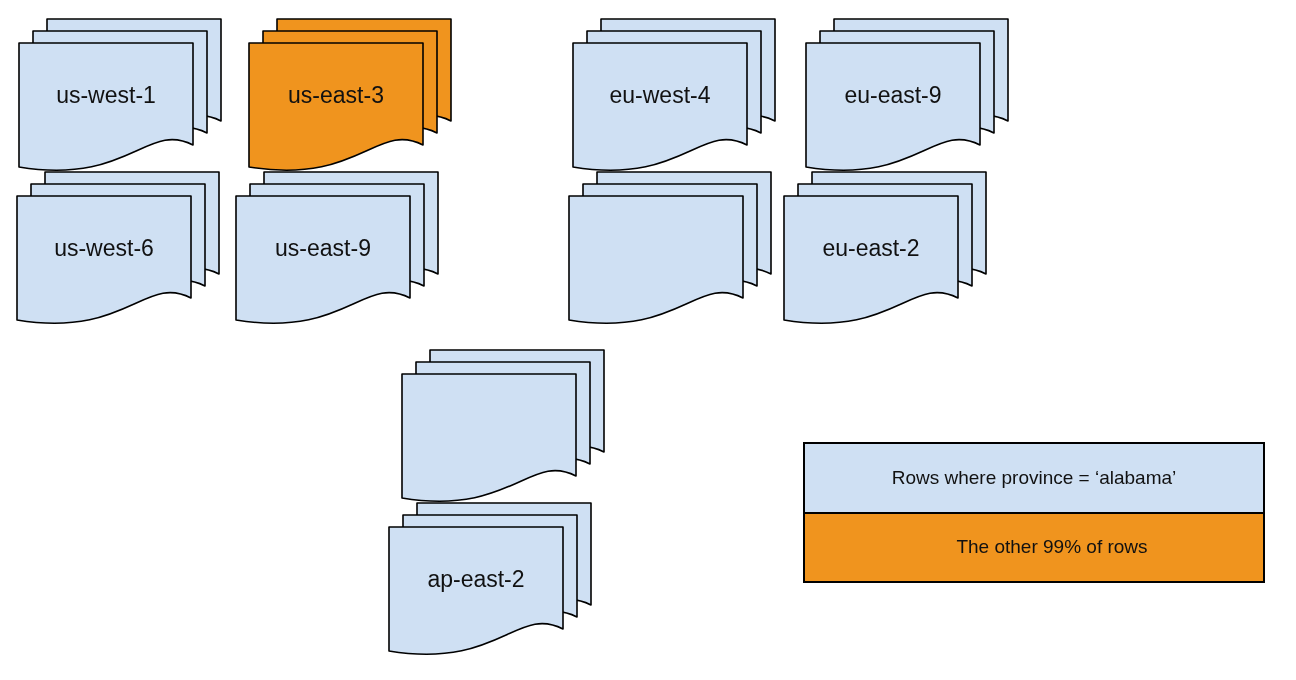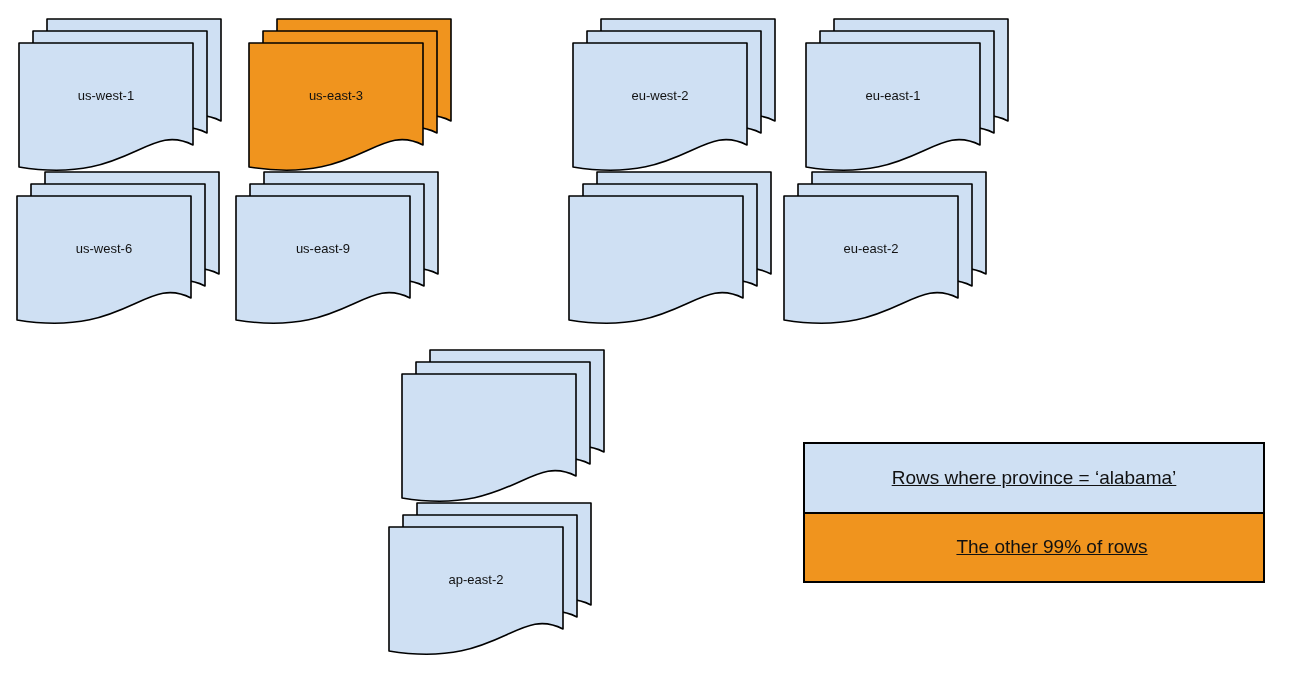--- a/index.html
+++ b/index.html
@@ -23,27 +23,27 @@
   .stack svg path{
     fill:var(--document-fill);
     stroke:var(--outline);
     stroke-width:1.6;
     stroke-linejoin:round;
   }
   .stack.highlight svg path{fill:var(--highlight-fill);}
   .doc-label{
     position:absolute;left:0;top:24px;width:174px;height:104px;
     display:flex;align-items:center;justify-content:center;
-    font-size:13px;line-height:1;white-space:nowrap;
+    font-size:23px;line-height:1;white-space:nowrap;
   }
   .legend{
     position:absolute;left:803px;top:442px;width:462px;height:141px;
     border:2.5px solid var(--outline);
     box-sizing:border-box;
-    display:flex;flex-direction:column;text-decoration:underline;
+    display:flex;flex-direction:column;
   }
   .legend-row{
     flex:1;display:flex;align-items:center;justify-content:center;
     font-size:19px;white-space:nowrap;
   }
   .legend-row.blue{background:var(--document-fill);border-bottom:2.5px solid var(--outline);}
   .legend-row.orange{background:var(--highlight-fill);padding-left:36px;}
 </style>
 </head>
 <body>
@@ -67,30 +67,30 @@
     </svg>
     <div class="doc-label">us-east-3</div>
   </div>
 
   <div class="stack" style="left:573px;top:19px">
     <svg width="204" height="153" viewBox="0 0 204 153">
       <path transform="translate(28,0)" d="M0 0 H174 V102 C128 78 110 142 0 124 Z"></path>
       <path transform="translate(14,12)" d="M0 0 H174 V102 C128 78 110 142 0 124 Z"></path>
       <path transform="translate(0,24)" d="M0 0 H174 V102 C128 78 110 142 0 124 Z"></path>
     </svg>
-    <div class="doc-label">eu-west-2</div>
+    <div class="doc-label">eu-west-4</div>
   </div>
 
   <div class="stack" style="left:806px;top:19px">
     <svg width="204" height="153" viewBox="0 0 204 153">
       <path transform="translate(28,0)" d="M0 0 H174 V102 C128 78 110 142 0 124 Z"></path>
       <path transform="translate(14,12)" d="M0 0 H174 V102 C128 78 110 142 0 124 Z"></path>
       <path transform="translate(0,24)" d="M0 0 H174 V102 C128 78 110 142 0 124 Z"></path>
     </svg>
-    <div class="doc-label">eu-east-1</div>
+    <div class="doc-label">eu-east-9</div>
   </div>
 
   <div class="stack" style="left:17px;top:172px">
     <svg width="204" height="153" viewBox="0 0 204 153">
       <path transform="translate(28,0)" d="M0 0 H174 V102 C128 78 110 142 0 124 Z"></path>
       <path transform="translate(14,12)" d="M0 0 H174 V102 C128 78 110 142 0 124 Z"></path>
       <path transform="translate(0,24)" d="M0 0 H174 V102 C128 78 110 142 0 124 Z"></path>
     </svg>
     <div class="doc-label">us-west-6</div>
   </div>

